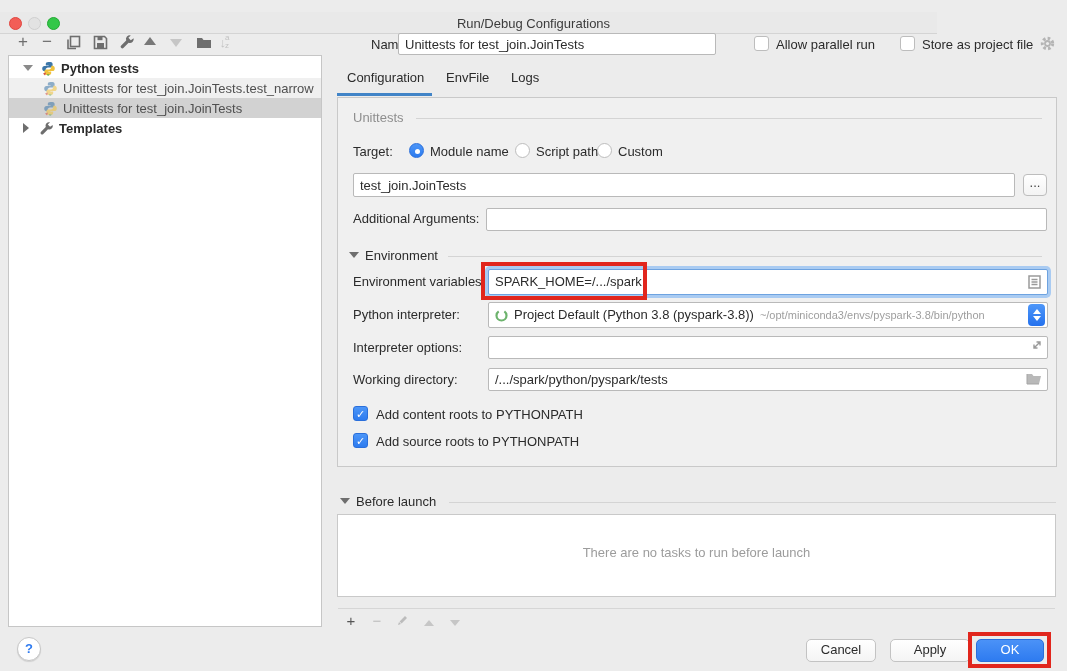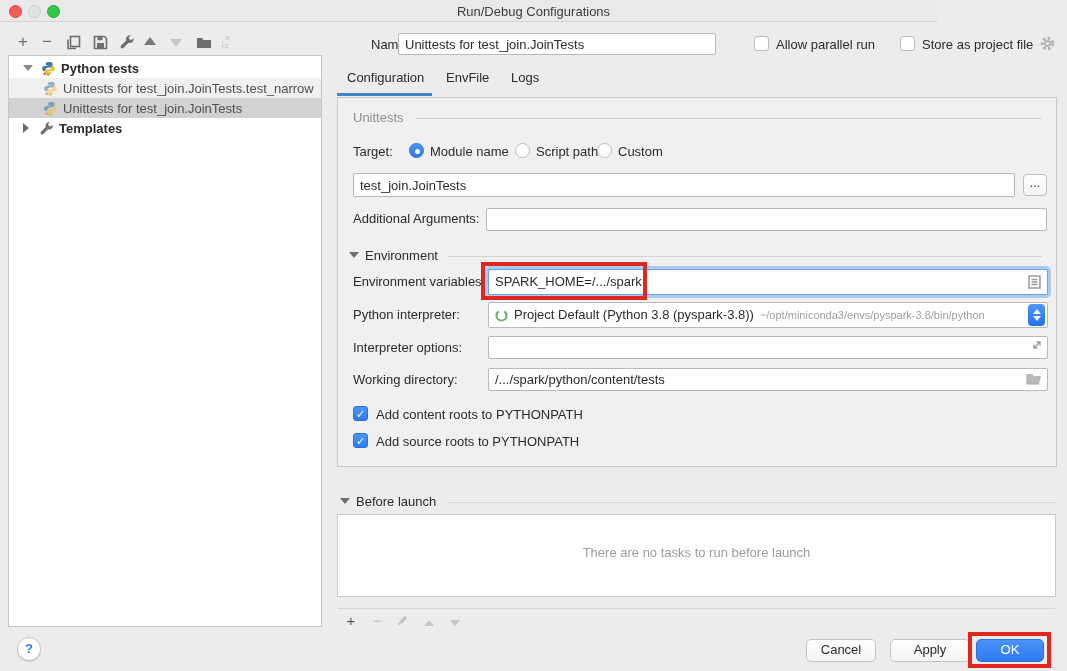--- a/index.html
+++ b/index.html
@@ -6,21 +6,21 @@
   html,body { width:1067px; height:671px; }
   body {
     position:relative;
     font-family:"Liberation Sans","DejaVu Sans",sans-serif;
     font-size:13px; color:#2b2b2b;
     background:#ececec; overflow:hidden;
   }
   .abs { position:absolute; }
 
   
-  .titlebar { left:0; top:0; width:937px; height:22px; background:#e9e9e9; border-bottom:1px solid #d4d4d4; }
+  .titlebar { left:0; top:12px; width:937px; height:22px; background:#e9e9e9; border-bottom:1px solid #d4d4d4; }
   .traffic { border-radius:50%; width:13px; height:13px; top:5px; }
   .t-red   { left:9px;  background:#f25e57; border:1px solid #e14640; }
   .t-min   { left:28px; background:#e2e2e2; border:1px solid #cfcfcf; }
   .t-green { left:47px; background:#33c748; border:1px solid #23aa33; }
   .win-title { left:0; top:4px; width:1067px; text-align:center; color:#3c3c3c; }
 
   
   .lt-icon { top:33px; width:18px; height:18px; display:flex; align-items:center; justify-content:center; color:#6e6e6e; font-size:17px; }
   .tri-up    { width:0; height:0; border-left:6px solid transparent; border-right:6px solid transparent; border-bottom:8px solid #787878; }
   .tri-down  { width:0; height:0; border-left:6px solid transparent; border-right:6px solid transparent; border-top:8px solid #c6c6c6; }
@@ -234,21 +234,21 @@
 
   <div class="abs lbl" style="left:15px; top:242px;">Interpreter options:</div>
   <div class="abs field" style="left:150px; top:238px; width:560px; height:23px;"></div>
   <div class="abs mini-ico" style="left:693px; top:241px;">
     <svg width="12" height="12" viewBox="0 0 12 12">
         <path d="M3 9 L9 3 M5.5 3 H9 V6.5 M3 5.5 V9 H6.5" fill="none" stroke="#9a9a9a" stroke-width="1.4"></path>
       </svg>
   </div>
 
   <div class="abs lbl" style="left:15px; top:274px;">Working directory:</div>
-  <div class="abs field" style="left:150px; top:270px; width:560px; height:23px; padding-right:26px;">/.../spark/python/content/tests</div>
+  <div class="abs field" style="left:150px; top:270px; width:560px; height:23px; padding-right:26px;">/.../spark/python/pyspark/tests</div>
   <div class="abs" style="left:688px; top:274px;">
     <svg width="16" height="13" viewBox="0 0 16 13">
         <path d="M1 2 h5 l1.5 2 H15 l-2 8 H1 z" fill="#b9b9b9"></path>
         <path d="M1 2 v10 h12" fill="none" stroke="#a5a5a5" stroke-width="1"></path>
       </svg>
   </div>
 
   <div class="abs cb checked" style="left:15px; top:308px;">✓</div>
   <div class="abs lbl" style="left:38px; top:309px;">Add content roots to PYTHONPATH</div>
   <div class="abs cb checked" style="left:15px; top:335px;">✓</div>

